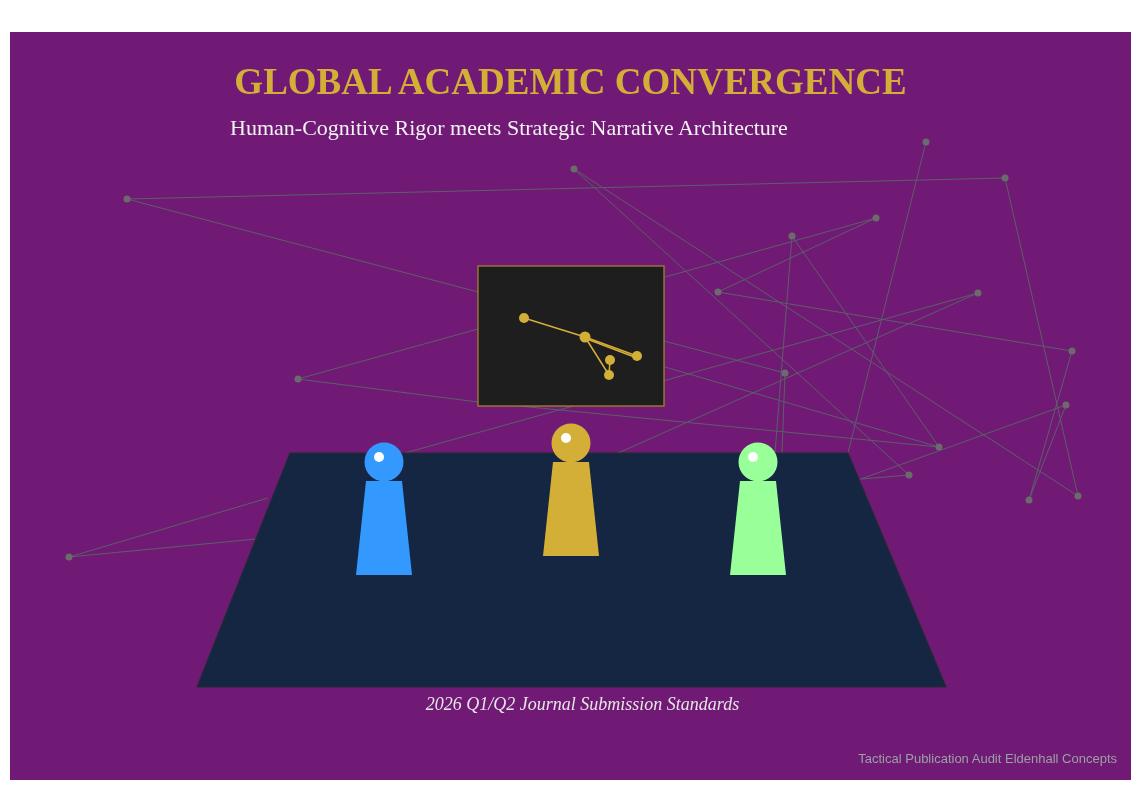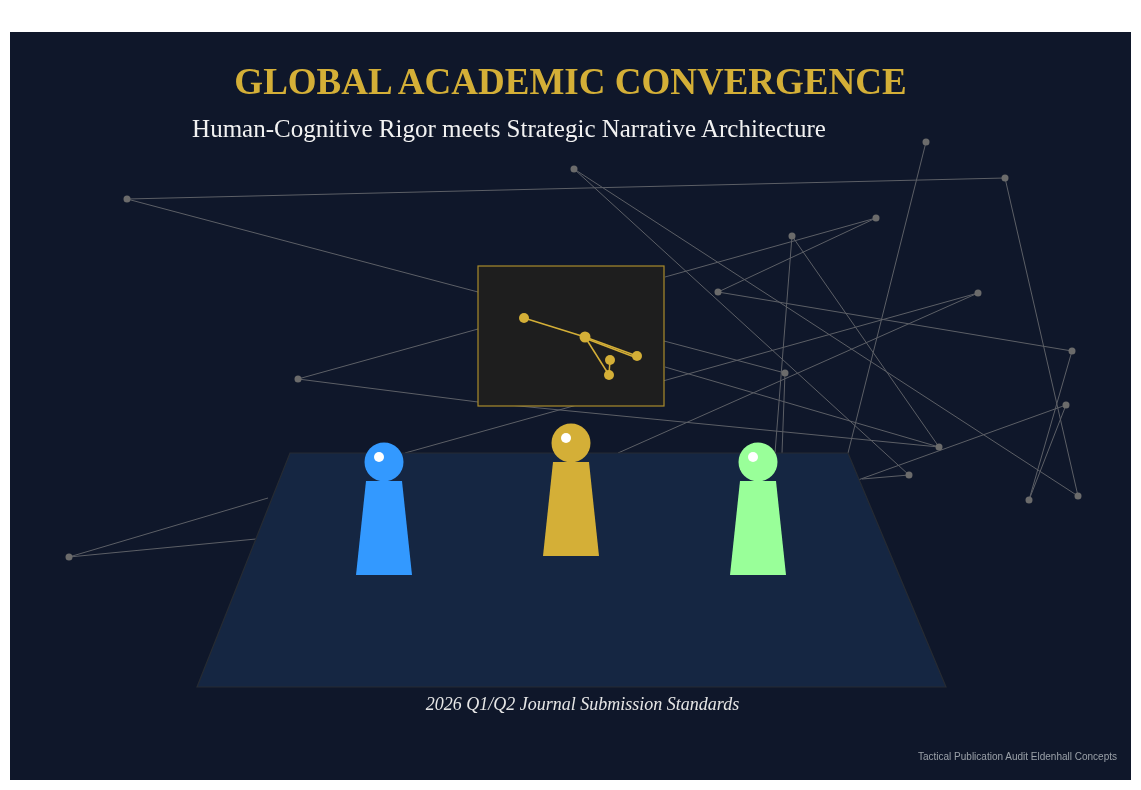--- a/index.html
+++ b/index.html
@@ -1,22 +1,22 @@
 <!DOCTYPE html>
 <html><head>
 <meta charset="utf-8">
 <style>
   html, body { margin:0; padding:0; background:#ffffff; }
   body { width:1141px; height:790px; position:relative; overflow:hidden; font-family:"Liberation Serif", serif; }
-  #canvas { position:absolute; left:10px; top:32px; width:1121px; height:748px; background:#0f172a; overflow:hidden; }
+  #canvas { position:absolute; left:10px; top:32px; width:1121px; height:748px; background:#701a75; overflow:hidden; }
   #net { position:absolute; left:0; top:0; }
   .title { position:absolute; left:0; width:1121px; top:28px; text-align:center; color:#d4af37; font-family:"Liberation Serif", serif; font-weight:bold; font-size:37px; letter-spacing:0px; }
-  .subtitle { position:absolute; left:0; width:998px; top:83px; text-align:center; color:#f2f2f2; font-family:"Liberation Serif", serif; font-size:25px; }
+  .subtitle { position:absolute; left:0; width:998px; top:83px; text-align:center; color:#f2f2f2; font-family:"Liberation Serif", serif; font-size:22px; }
   .caption { position:absolute; left:0; width:1121px; top:662px; text-align:center; color:#e6e6e6; font-family:"Liberation Serif", serif; font-style:italic; font-size:18px;margin-left:12px; }
-  .footer { position:absolute; right:14px; top:719px; color:#9aa0a8; font-family:"Liberation Sans", sans-serif; font-size:10px; }
+  .footer { position:absolute; right:14px; top:719px; color:#9aa0a8; font-family:"Liberation Sans", sans-serif; font-size:13px; }
 </style>
 </head>
 <body>
 
 <div id="canvas">
   <svg id="net" width="1121" height="748">
     <g stroke="#5c5f66" stroke-width="1" fill="none">
       <line x1="117" y1="167" x2="995" y2="146"></line>
       <line x1="117" y1="167" x2="468" y2="260"></line>
       <line x1="564" y1="137" x2="899" y2="443"></line>

